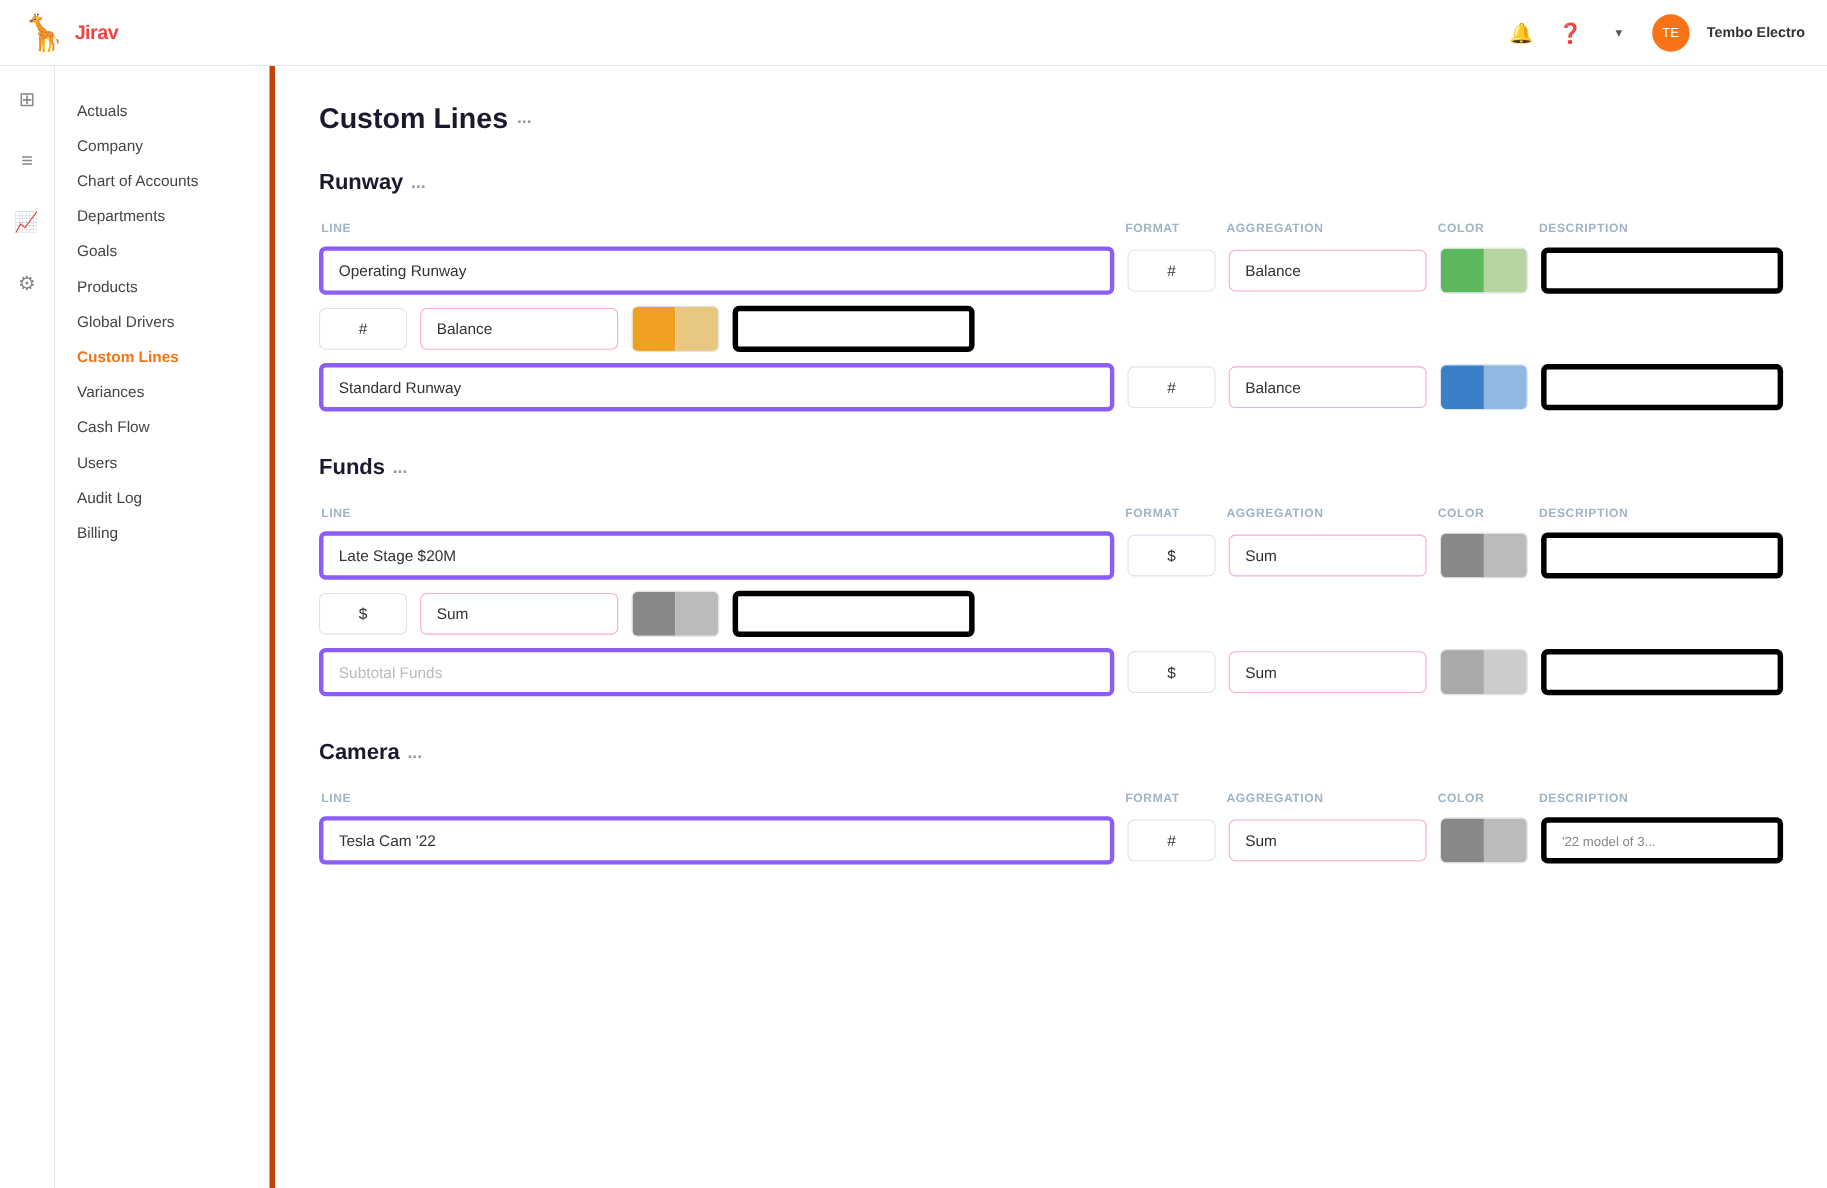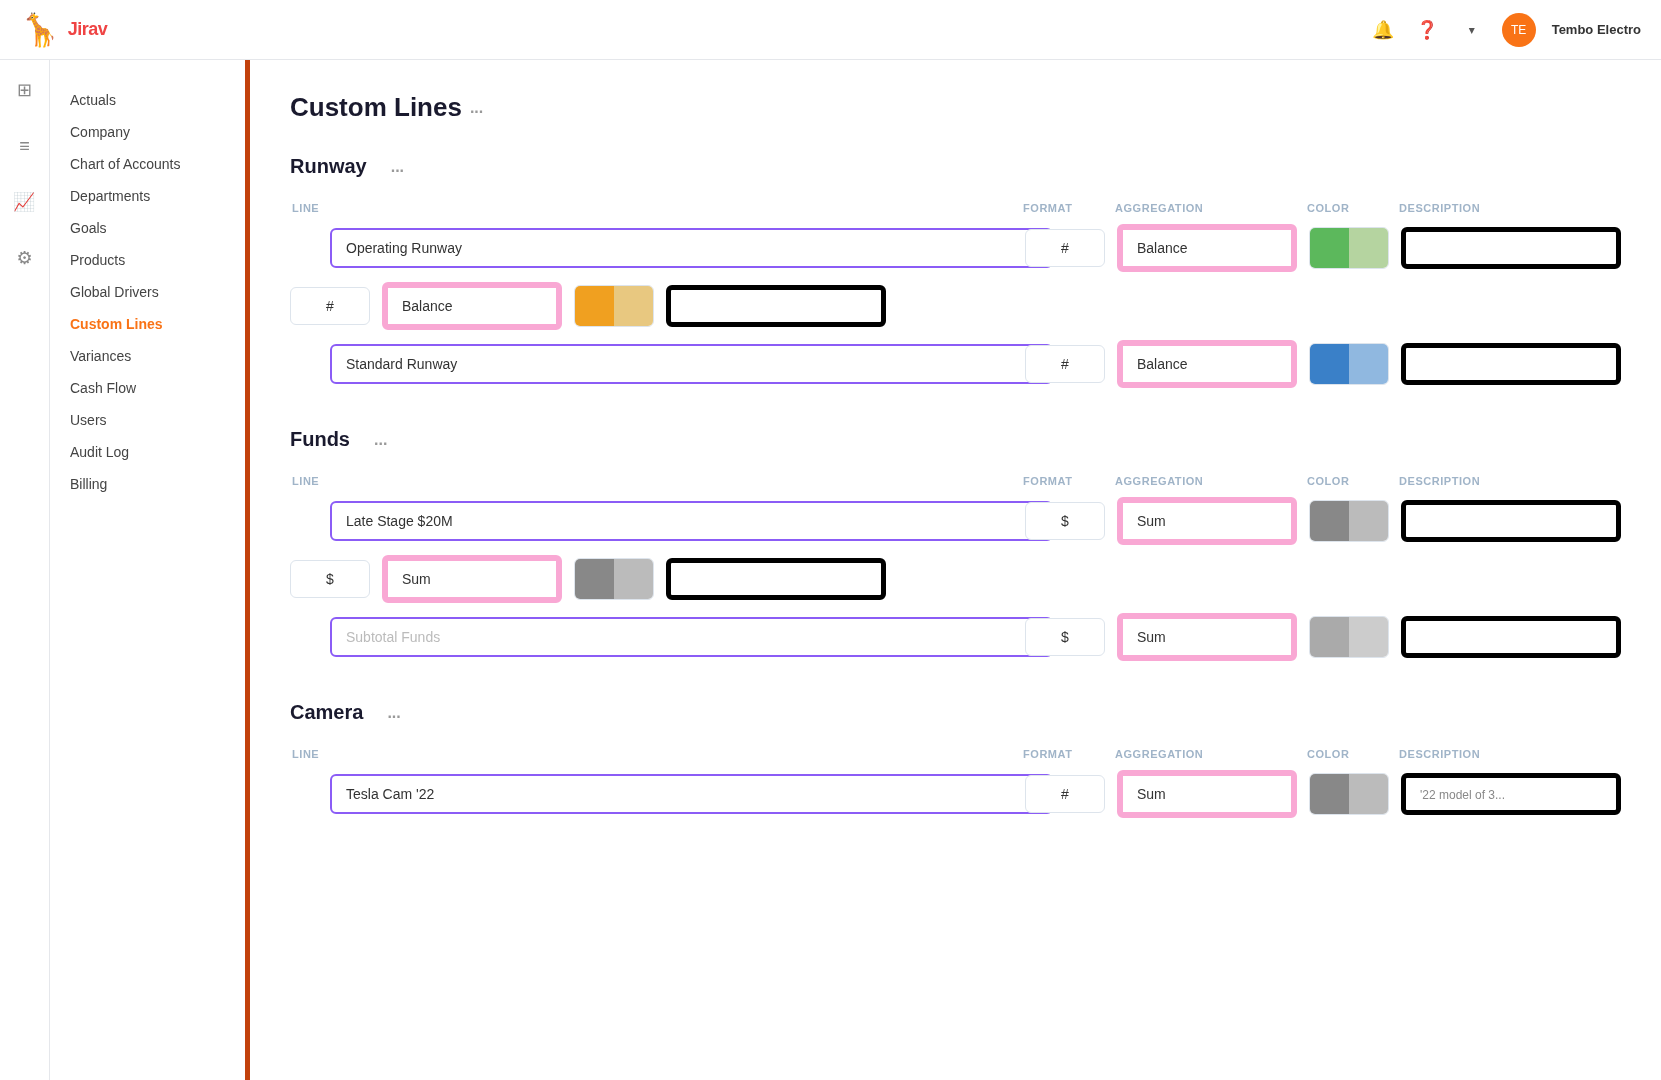--- a/index.html
+++ b/index.html
@@ -35,47 +35,47 @@
       text-decoration: none; white-space: nowrap;
     }
     .sidebar-link.active { color: #f97316; font-weight: 600; }
 
     
     .content { flex: 1; overflow-y: auto; padding: 32px 40px; }
 
     .page-title { font-size: 26px; font-weight: 700; color: #1a1a2e; display: flex; align-items: center; gap: 8px; margin-bottom: 32px; }
     .more-btn { font-size: 16px; color: #999; cursor: pointer; }
 
-    .section-title { font-size: 20px; font-weight: 700; color: #1a1a2e; display: flex; align-items: center; gap: 24px; margin-bottom: 20px; }
+    .section-title { font-size: 20px; font-weight: 700; color: #1a1a2e; display: flex; align-items: center; gap: 7px; margin-bottom: 20px; }
 
     .col-headers { display: flex; gap: 12px; margin-bottom: 8px; padding: 0 2px; }
     .col-line { flex: 1; min-width: 0; }
     .col-format { width: 80px; flex-shrink: 0; }
     .col-aggregation { width: 180px; flex-shrink: 0; }
     .col-color { width: 80px; flex-shrink: 0; }
     .col-description { width: 220px; flex-shrink: 0; }
 
     .col-header-label {
       font-size: 11px; font-weight: 600; color: #a0b4c8; letter-spacing: 0.05em; text-transform: uppercase;
     }
 
     .table-row { display: flex; gap: 12px; margin-bottom: 10px; align-items: center; }
 
     .cell-input {
-      width: 100%; border: 2px solid #8b5cf6; border-radius: 6px; padding: 10px 14px;
-      font-size: 14px; color: #333; background: #fff; outline: none; margin-left: 40px;
+      width: 100%; border: 4px solid #8b5cf6; border-radius: 6px; padding: 10px 14px;
+      font-size: 14px; color: #333; background: #fff; outline: none;
     }
     .cell-input.subtotal { color: #bbb; }
 
     .format-cell {
       width: 80px; border: 1px solid #dde4ec; border-radius: 6px; padding: 10px 14px;
       font-size: 14px; color: #333; background: #fff; text-align: center; flex-shrink: 0;
     }
     .aggregation-cell {
-      width: 180px; border: 6px solid #f9a8d4; border-radius: 6px; padding: 10px 14px;
+      width: 180px; border: 1px solid #f9a8d4; border-radius: 6px; padding: 10px 14px;
       font-size: 14px; color: #333; background: #fff; flex-shrink: 0;
     }
     .color-cell {
       width: 80px; border: 1px solid #dde4ec; border-radius: 6px; overflow: hidden;
       flex-shrink: 0; height: 42px; display: flex;
     }
     .color-half-l { flex: 1; }
     .color-half-r { flex: 1; }
 
     .description-cell {

